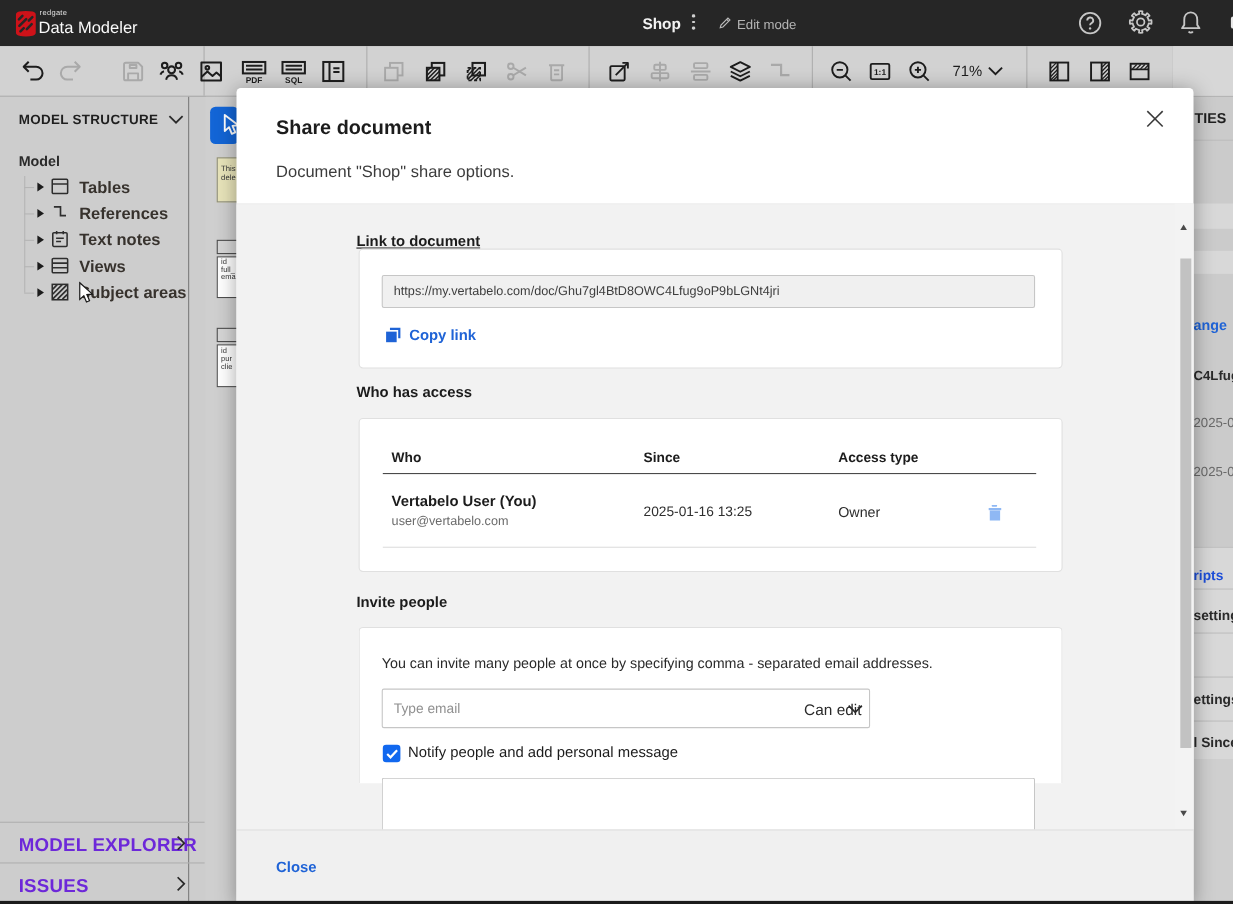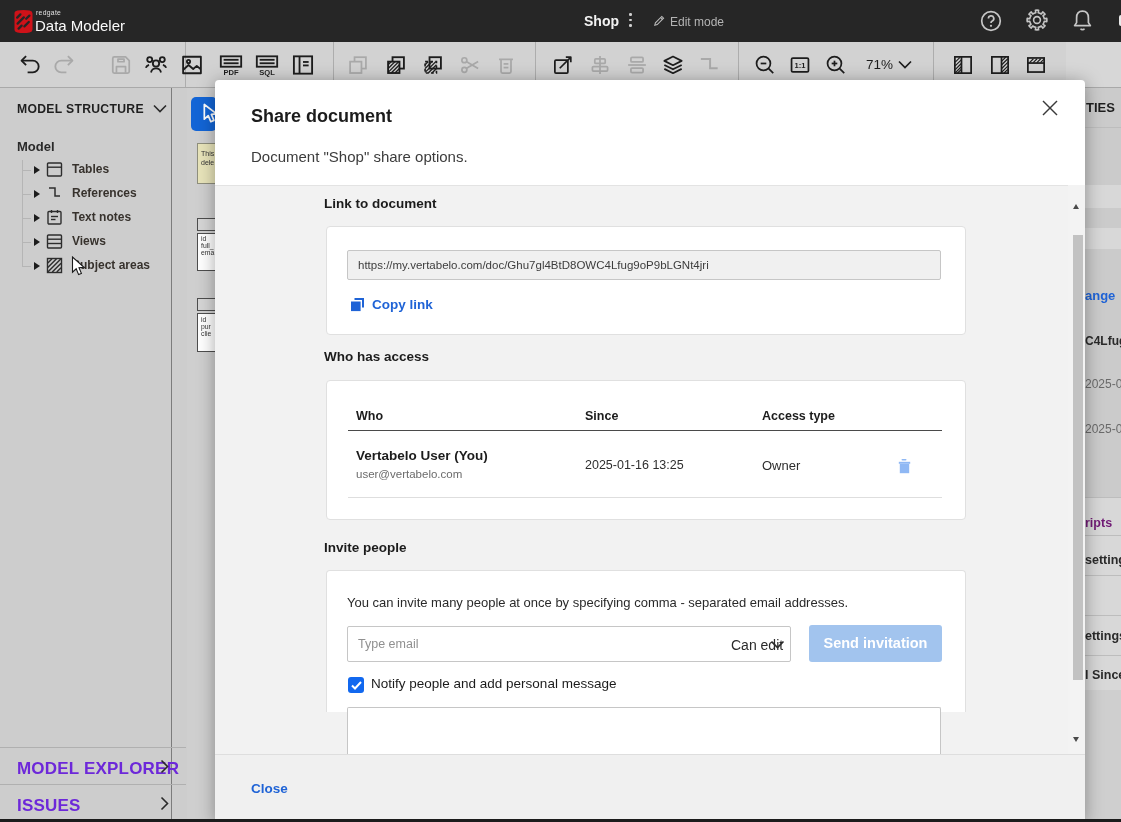--- a/index.html
+++ b/index.html
@@ -20,21 +20,21 @@
   #toolbar .sep { position:absolute; top:0; width:1px; height:45px; background:#adadad; }
   #toolbar .lighter { position:absolute; left:1066px; top:0; width:55px; height:45px; background:#d7d7d7; }
   .tbi { position:absolute; top:10px; width:26px; height:26px; margin-left:-1px; }
 
   
   #sidebar { position:absolute; left:0; top:88px; width:172px; height:731px; background:#cdcdcd; border-right:1px solid #7c7c7c; }
   #sidebar .hdr { position:absolute; left:17px; top:14px; font-size:12.2px; font-weight:bold; color:#1f1f1f; letter-spacing:0.3px; }
   #sidebar .model { position:absolute; left:17px; top:51px; font-size:13px; font-weight:bold; color:#2a2a2a; }
   .treerow { position:absolute; left:0; width:186px; height:24px; }
   .treerow .tri { position:absolute; left:34px; top:7px; width:0; height:0; border-left:6px solid #1c1c1c; border-top:4.5px solid transparent; border-bottom:4.5px solid transparent; }
-  .treerow .lbl { position:absolute; left:72px; top:3px; font-size:12px; font-weight:bold; color:#37322d; }
+  .treerow .lbl { position:absolute; left:72px; top:3px; font-size:15px; font-weight:bold; color:#37322d; }
   .treerow svg { position:absolute; left:46px; top:2px; }
   .guide { position:absolute; background:#b5b5b5; }
   .botrow { position:absolute; left:0; width:186px; height:37px; border-top:1px solid #b0b0b0; }
   .botrow .t { position:absolute; left:17px; top:11px; font-size:17px; font-weight:bold; color:#6d28d9; letter-spacing:0.2px; }
   .botrow svg { position:absolute; right:17px; top:11px; }
 
   
   #canvas { position:absolute; left:187px; top:88px; width:898px; height:731px; background:#cfcfcf; }
 
   
@@ -458,39 +458,39 @@
   <div class="abs" style="left:0;top:487px;width:36px;height:1px;background:#bdbdbd;"></div>
   <div class="abs" style="left:0;top:527px;width:36px;height:1px;background:#bdbdbd;"></div>
   <div class="abs" style="left:0;top:567px;width:36px;height:1px;background:#bdbdbd;"></div>
   <div class="abs" style="left:0;top:602px;width:36px;height:1px;background:#bdbdbd;"></div>
   <div class="abs" style="left:0;top:602px;width:36px;height:217px;background:#cfcfcf;"></div>
   <div class="abs" style="left:1px;top:12px;font-size:13px;font-weight:bold;color:#1f1f1f;">TIES</div>
   <div class="abs" style="left:0px;top:200px;font-size:13px;font-weight:bold;color:#1f63d6;text-align:center;">ange</div>
   <div class="abs" style="left:0px;top:246px;font-size:12px;font-weight:bold;color:#2a2a2a;">C4Lfug</div>
   <div class="abs" style="left:0px;top:289px;font-size:12px;color:#6a6a6a;">2025-0</div>
   <div class="abs" style="left:0px;top:334px;font-size:12px;color:#6a6a6a;">2025-0</div>
-  <div class="abs" style="left:0px;top:428px;font-size:12.5px;font-weight:bold;color:#701a75;">ripts</div>
+  <div class="abs" style="left:0px;top:428px;font-size:12.5px;font-weight:bold;color:#1d4ed8;">ripts</div>
   <div class="abs" style="left:0px;top:465px;font-size:12.5px;font-weight:bold;color:#2a2a2a;">setting</div>
   <div class="abs" style="left:0px;top:541px;font-size:12.5px;font-weight:bold;color:#2a2a2a;">ettings</div>
   <div class="abs" style="left:0px;top:580px;font-size:12.5px;font-weight:bold;color:#2a2a2a;">l Since</div>
 </div>
 <div id="bottombar"></div>
 <div id="modal">
   <div class="title">Share document</div>
   <div class="subtitle">Document "Shop" share options.</div>
   <svg class="xbtn" viewBox="0 0 18 18">
       <g stroke="#3a3a3a" stroke-width="1.4">
         <line x1="2" y1="2" x2="16" y2="16"></line>
         <line x1="16" y1="2" x2="2" y2="16"></line>
       </g>
     </svg>
   <div class="hdiv"></div>
   <div class="abs" style="left:0;top:106px;width:870px;height:568px;background:#f2f2f2;"></div>
 
-  <div class="seclbl" style="left:109px;top:116px;">Link to document</div>
+  <div class="seclbl" style="left:109px;top:132px;text-decoration:underline;">Link to document</div>
   <div class="card" style="top:146px;height:109px;">
     <div class="abs" style="left:20px;top:23px;width:594px;height:30px;background:#f0f0f0;border:1px solid #c6c6c6;border-radius:2px;"></div>
     <div class="abs" style="left:31px;top:32px;font-size:11.5px;color:#3d3d3d;">https://my.vertabelo.com/doc/Ghu7gl4BtD8OWC4Lfug9oP9bLGNt4jri</div>
     <svg class="abs" style="left:23px;top:70px" width="15" height="15" viewBox="0 0 15 15">
       <path d="M4.5 2 H13 V10.5" fill="none" stroke="#1f63d6" stroke-width="2"></path>
       <rect x="1" y="4.5" width="9.6" height="9.6" fill="#1f63d6"></rect>
     </svg>
     <div class="abs" style="left:45px;top:70px;font-size:13.5px;font-weight:bold;color:#1f63d6;">Copy link</div>
   </div>
 
@@ -514,21 +514,20 @@
 
   <div class="seclbl" style="left:109px;top:460px;">Invite people</div>
   <div class="card" style="top:490px;height:142px;border-bottom:none;border-radius:4px 4px 0 0;">
     <div class="abs" style="left:20px;top:24px;font-size:13px;color:#2a2a2a;">You can invite many people at once by specifying comma - separated email addresses.</div>
     <div class="abs" style="left:20px;top:55px;width:444px;height:36px;background:#fff;border:1px solid #c6c6c6;border-radius:2px;"></div>
     <div class="abs" style="left:31px;top:66px;font-size:12.5px;color:#909090;">Type email</div>
     <div class="abs" style="left:404px;top:66px;font-size:14px;color:#2a2a2a;">Can edit</div>
     <svg class="abs" style="left:443px;top:69px" width="15" height="10" viewBox="0 0 15 10">
         <path d="M1.5 1.5 L7.5 7.5 L13.5 1.5" stroke="#2a2a2a" stroke-width="1.6" fill="none"></path>
       </svg>
-    <div class="abs" style="left:482px;top:54px;width:133px;height:37px;background:#a2c4ee;border-radius:3px;color:#fff;font-size:14.5px;font-weight:bold;text-align:center;line-height:37px;">Send invitation</div>
     <div class="abs" style="left:21px;top:106px;width:16px;height:16px;background:#1168ef;border-radius:3px;"></div>
     <svg class="abs" style="left:23.5px;top:109.5px" width="11" height="9" viewBox="0 0 11 9">
         <path d="M1 4.5 L4 7.5 L10 1" stroke="#fff" stroke-width="2" fill="none"></path>
       </svg>
     <div class="abs" style="left:44px;top:105px;font-size:13.5px;color:#1c1c1c;">Notify people and add personal message</div>
     <div class="abs" style="left:20px;top:136px;width:594px;height:48px;background:#fff;border:1px solid #c6c6c6;border-radius:2px 2px 0 0;border-bottom:none;"></div>
   </div>
 
   <div id="sbar">
     <div class="up"></div>

